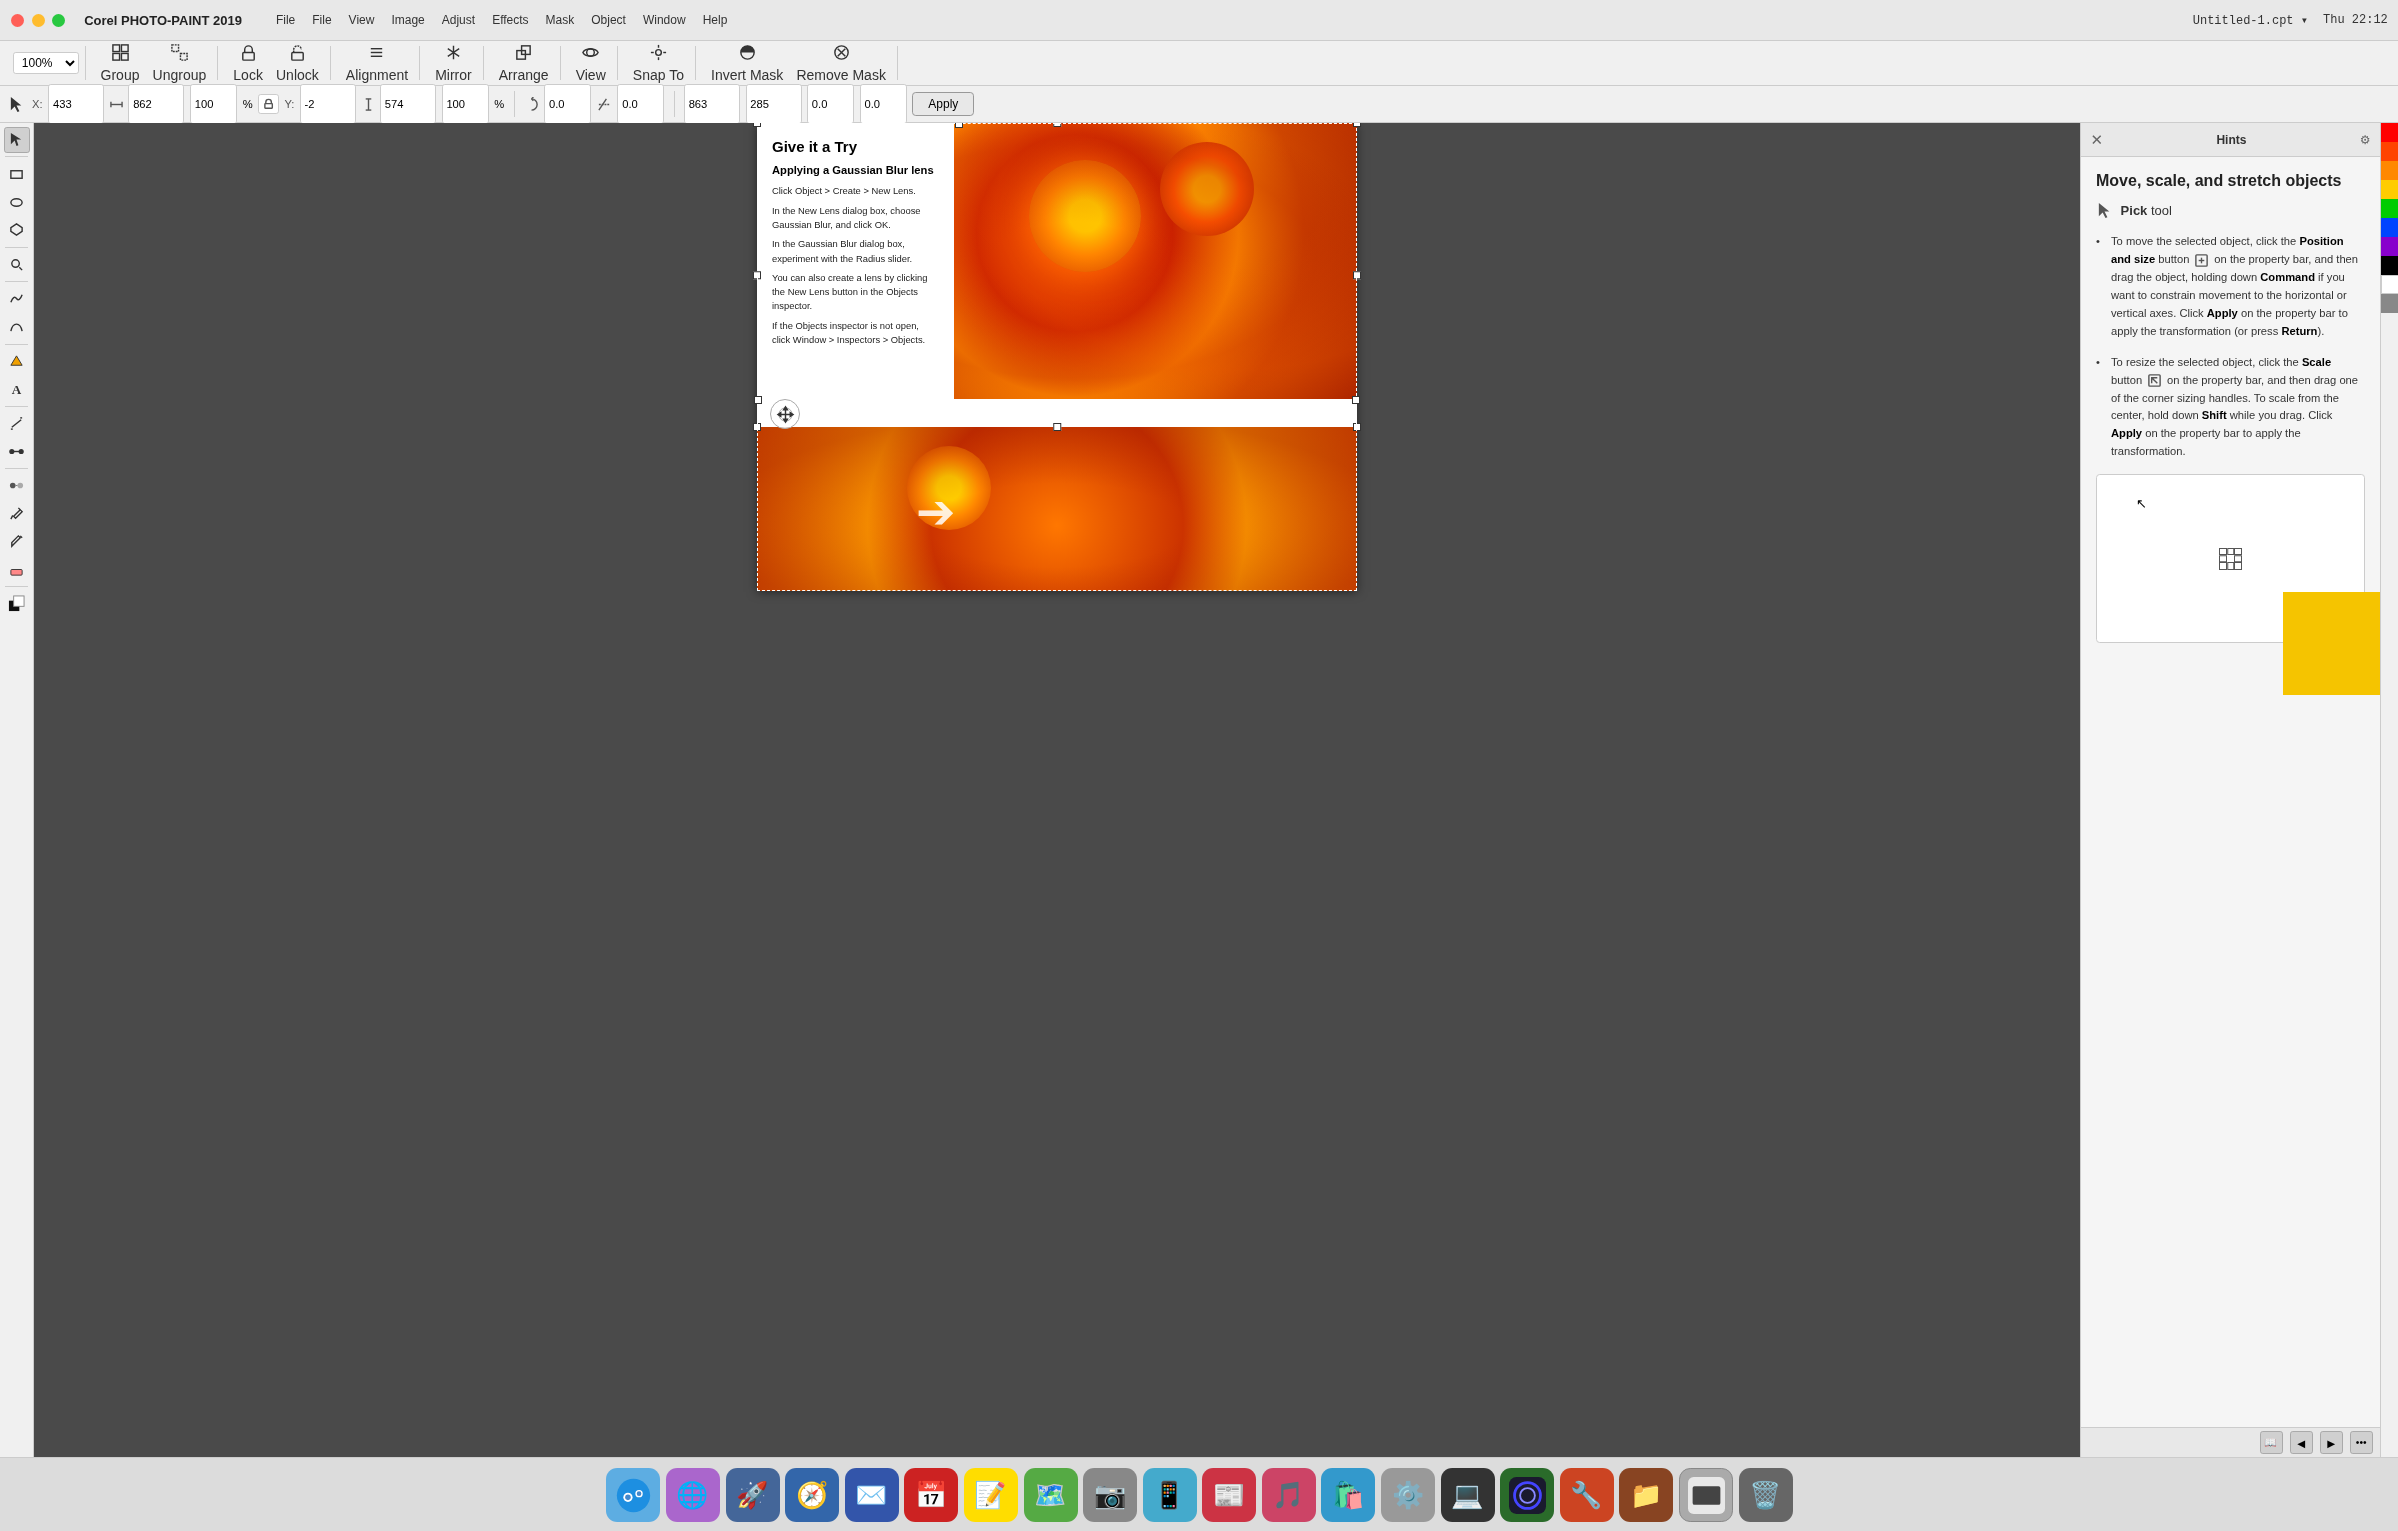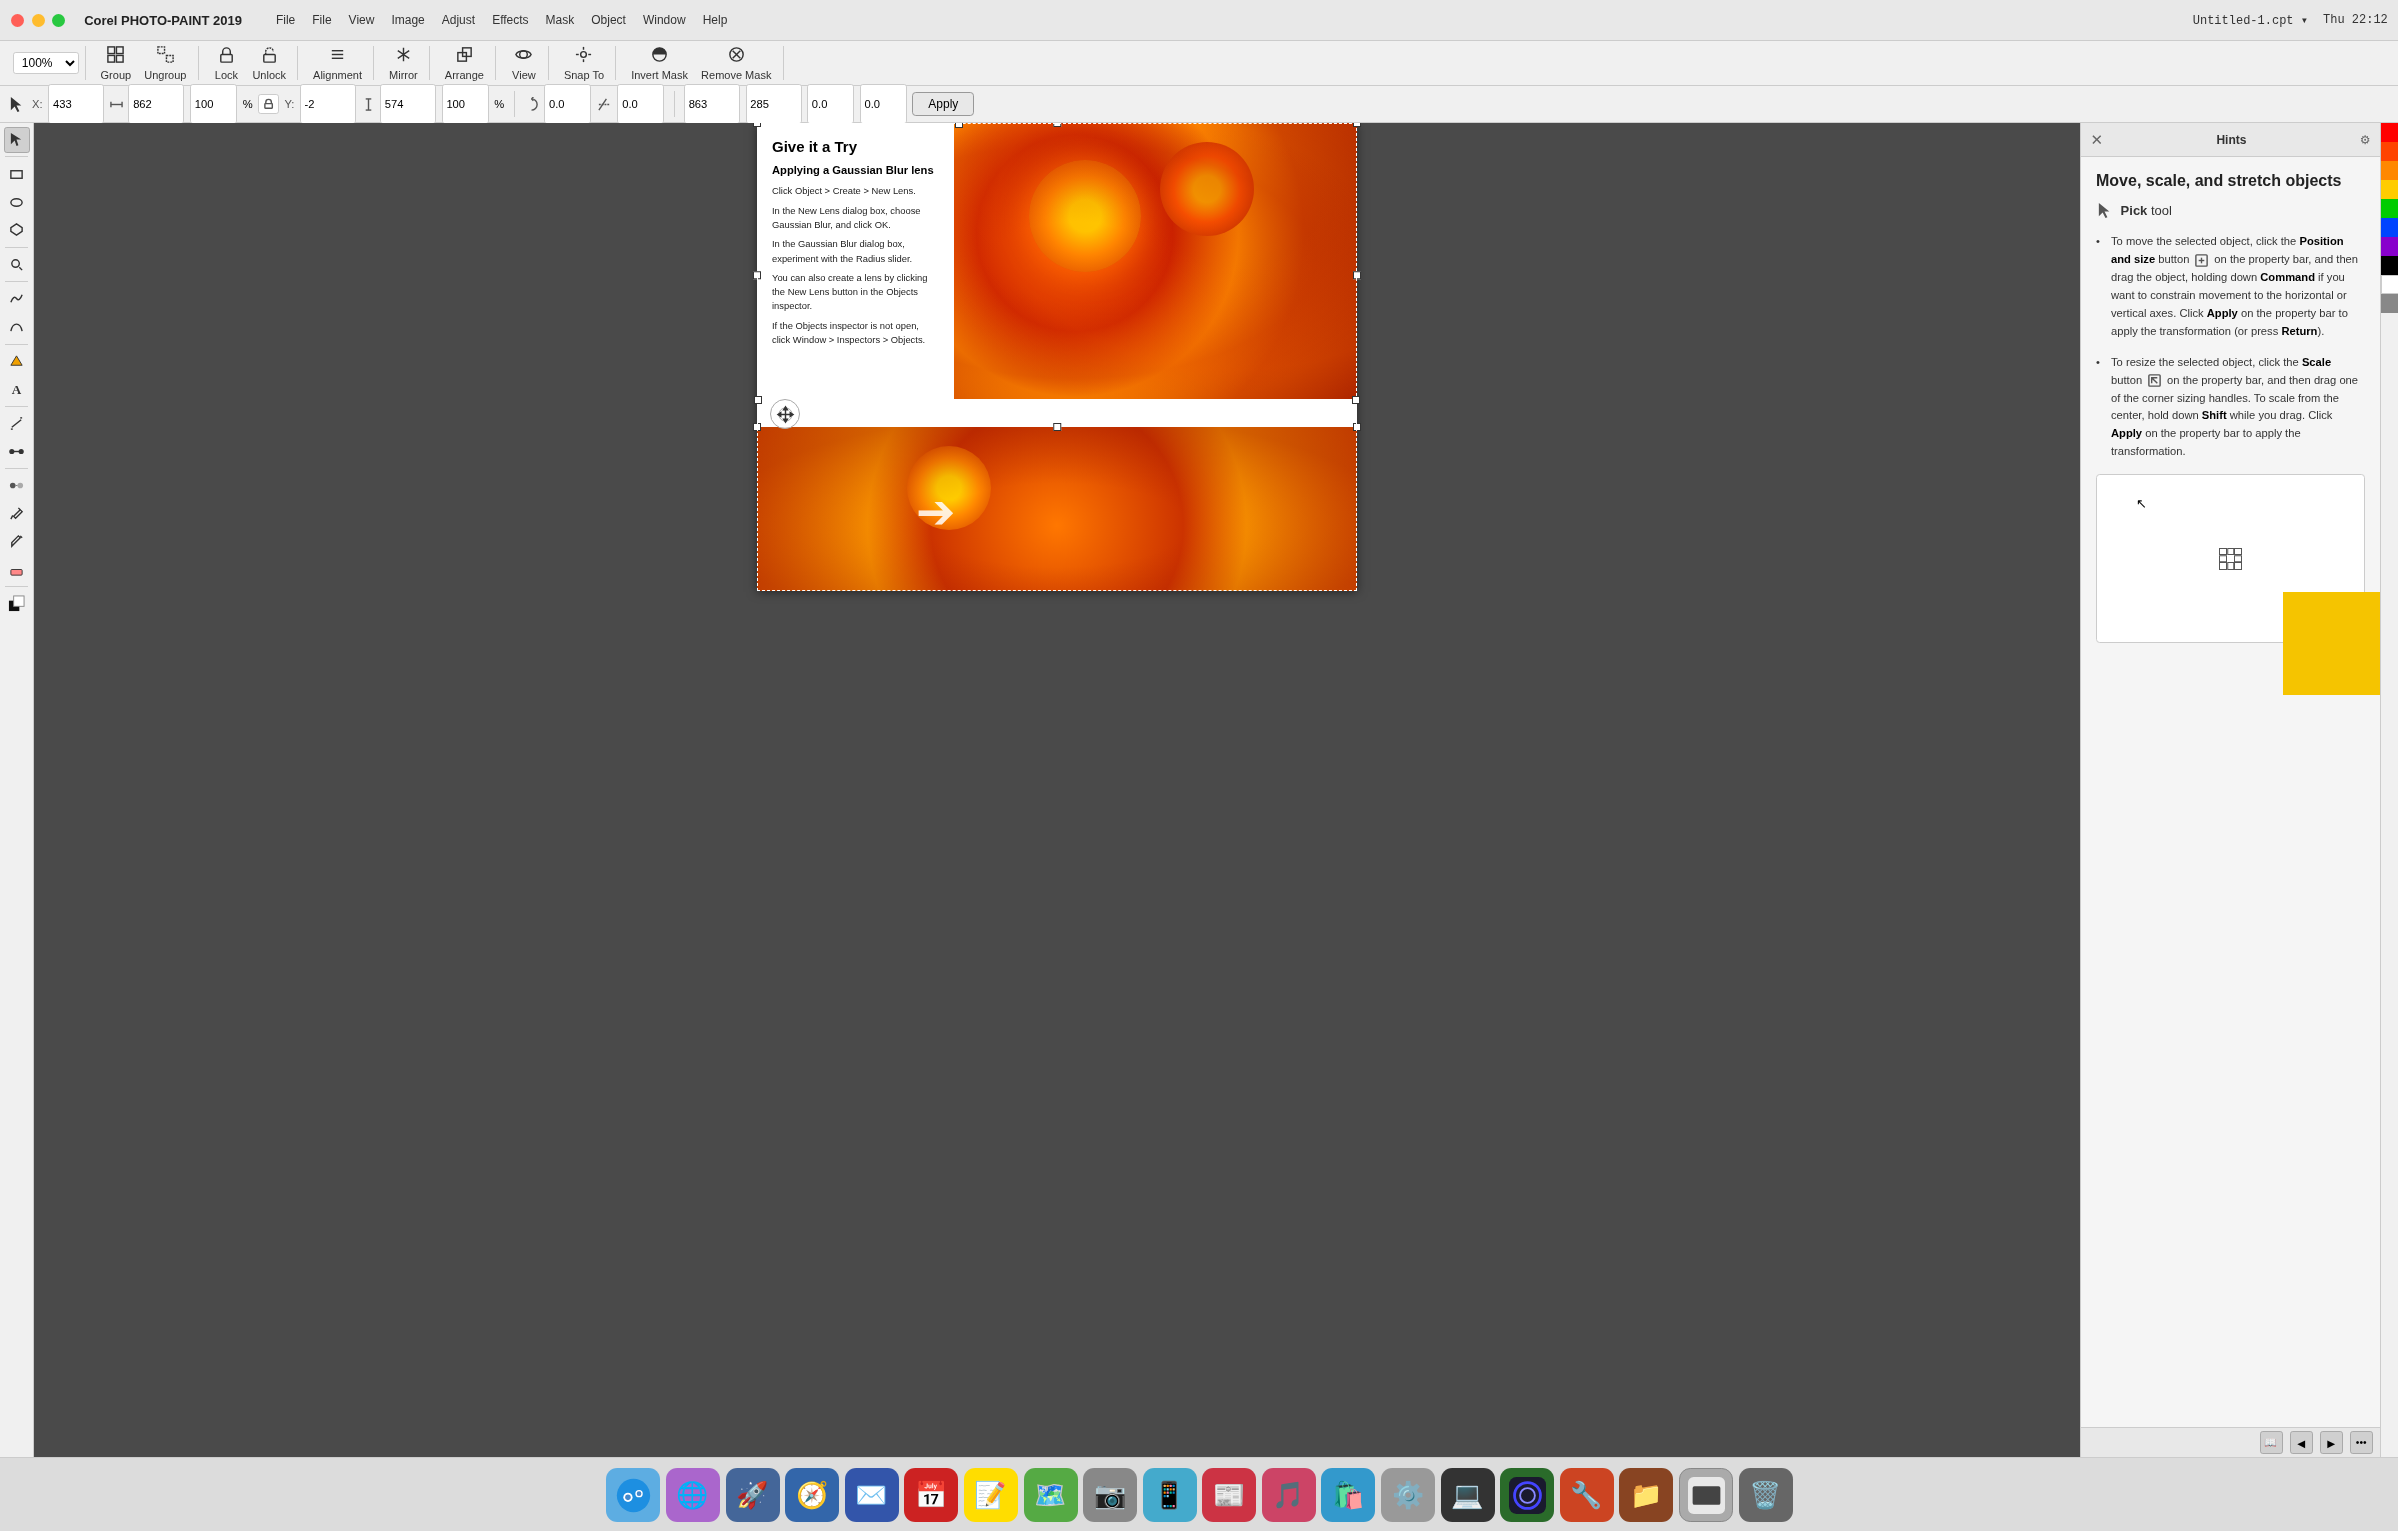--- a/index.html
+++ b/index.html
@@ -14,21 +14,21 @@
     .traffic-max { background: #28c840; }
     .titlebar-appname { font-weight: 600; color: #222; font-size: 13px; }
     .titlebar-menu { display: flex; gap: 17px; margin-left: 34px; }
     .titlebar-menu span { font-size: 12px; color: #333; cursor: pointer; }
     .titlebar-right { margin-left: auto; display: flex; align-items: center; gap: 15px; font-family: Liberation Mono, monospace; }
     .titlebar-right span { font-size: 12px; color: #333; }
 
     
     .toolbar1 { background: #f0f0f0; height: 45px; display: flex; align-items: center; padding: 0 7.5px; border-bottom: 0.9px solid #ccc; gap: 3.7px; }
     .toolbar-group { display: flex; align-items: center; gap: 1.9px; padding: 0 5.6px; border-right: 0.9px solid #ccc; height: 34px; }
-    .toolbar-btn { background: none; border: none; cursor: pointer; padding: 3.7px 5.6px; border-radius: 3.7px; display: flex; flex-direction: column; align-items: center; font-size: 11px; color: #333; gap: 5px; min-width: 37px; }
+    .toolbar-btn { background: none; border: none; cursor: pointer; padding: 3.7px 5.6px; border-radius: 3.7px; display: flex; flex-direction: column; align-items: center; font-size: 14px; color: #333; gap: 5px; min-width: 37px; }
     .toolbar-btn svg { width: 19px; height: 19px; }
     .zoom-select { background: #fff; border: 0.9px solid #ccc; border-radius: 2.8px; padding: 1.9px 3.7px; font-size: 12px; width: 66px; }
 
     
     .toolbar2 { background: #f0f0f0; height: 37px; display: flex; align-items: center; padding: 0 7.5px; border-bottom: 0.9px solid #ccc; gap: 5.6px; }
     .prop-label { font-size: 11.2px; color: #555; }
     .prop-input { background: #fff; border: 0.9px solid #ccc; border-radius: 2.8px; padding: 1.9px 3.7px; font-size: 11.2px; width: 56px; height: 40px; }
     .prop-input-sm { width: 47px; }
     .apply-btn { background: #e8e8e8; border: 0.9px solid #999; border-radius: 3.7px; padding: 3.7px 15px; font-size: 12px; cursor: pointer; }
     .toolbar2-sep { width: 0.9px; background: #ccc; height: 26px; margin: 0 3.7px; }

